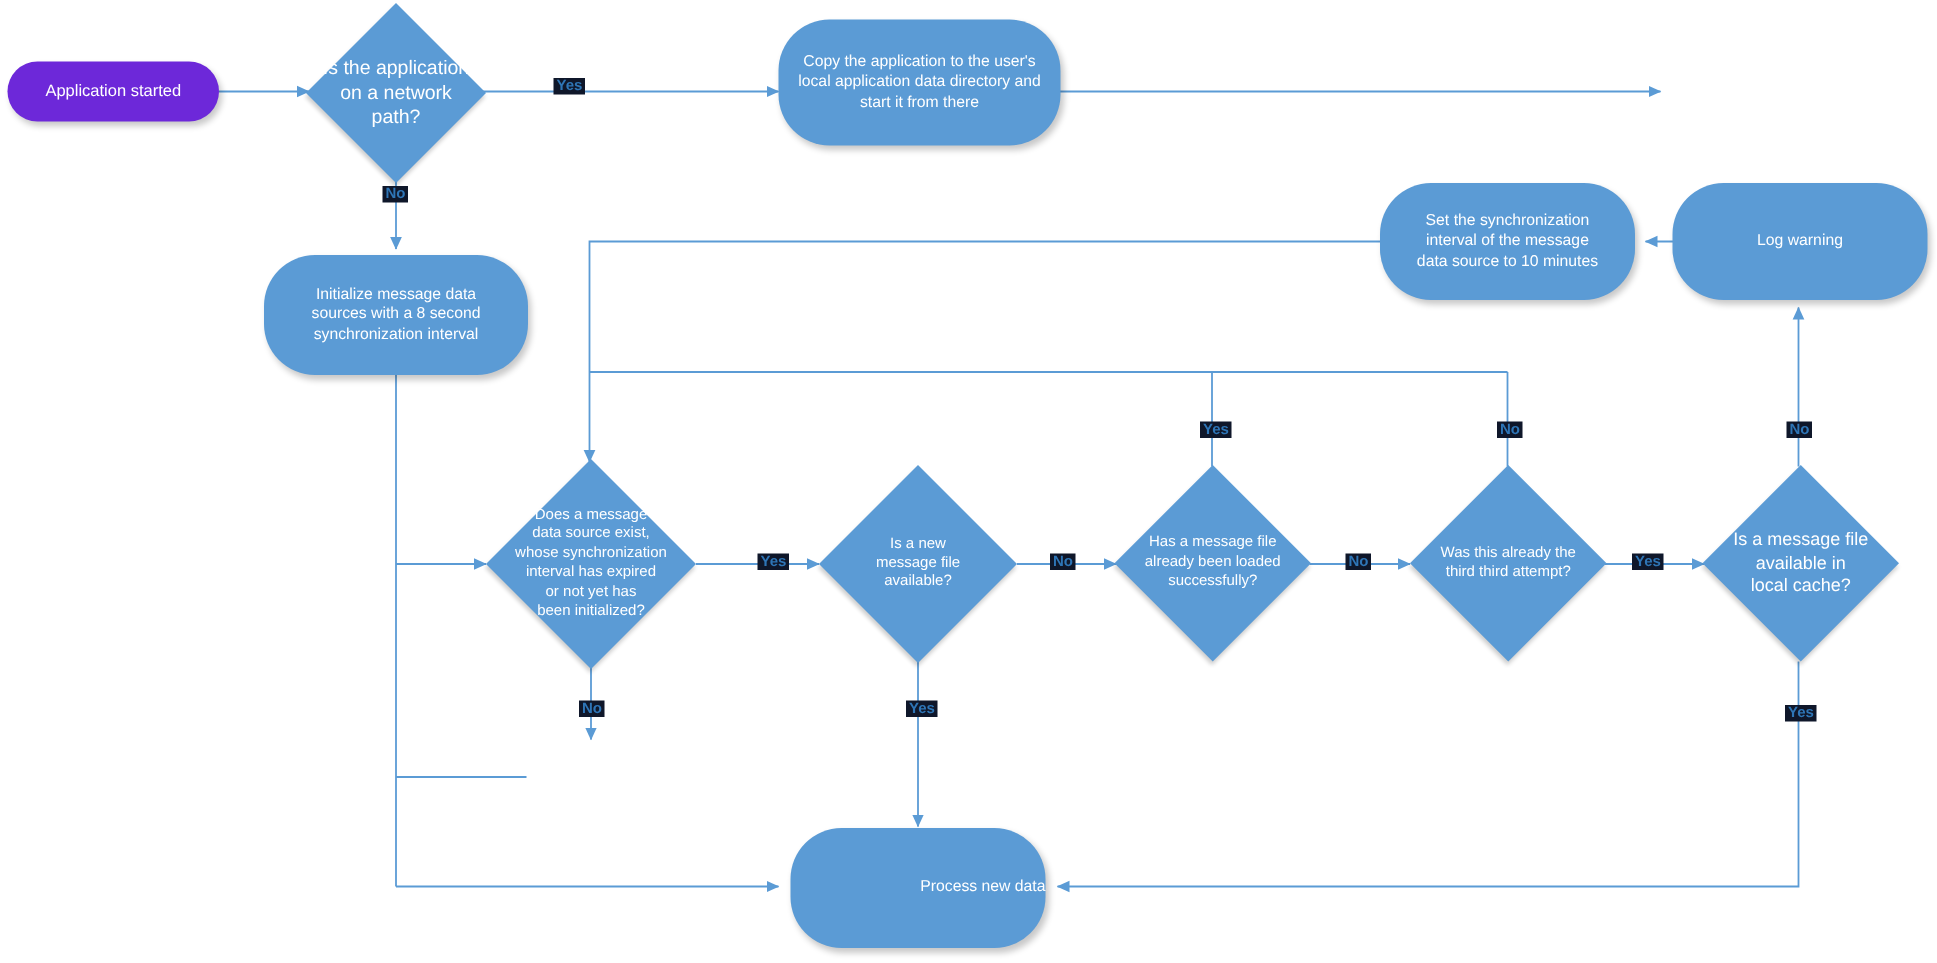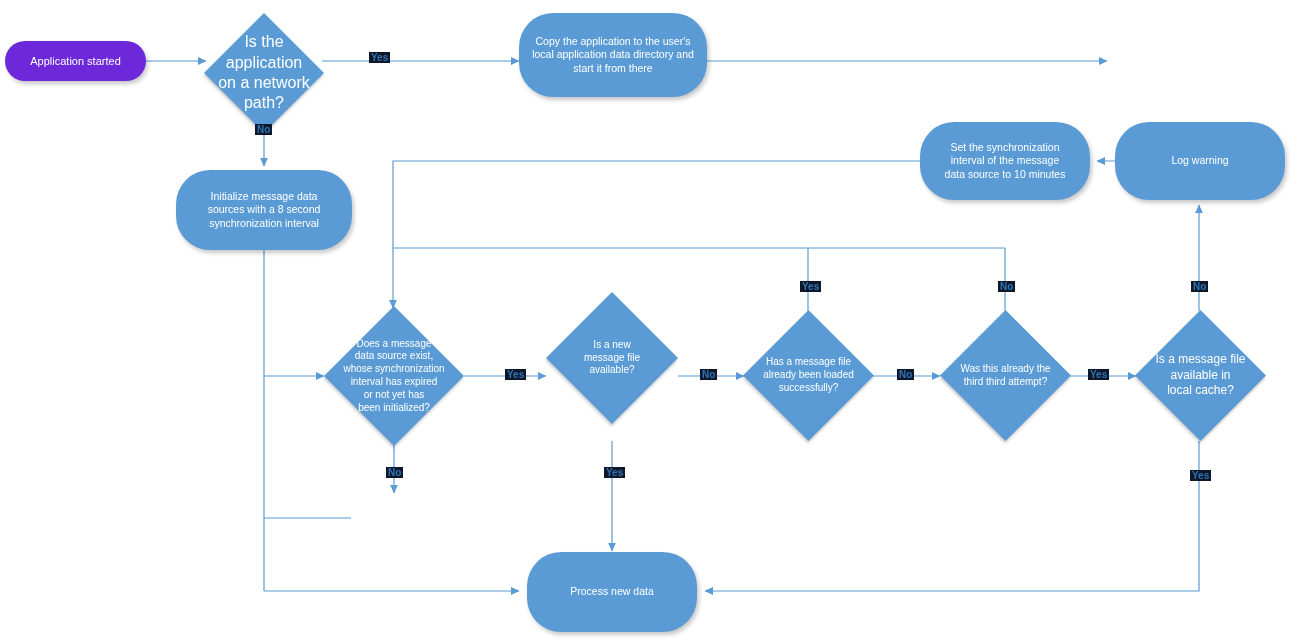--- a/index.html
+++ b/index.html
@@ -135,21 +135,21 @@
       <path d="M1146,161 L1097,161" marker-end="url(#arr)"></path>
 
       <path d="M1199,441 L1199,591 L705,591" marker-end="url(#arr)"></path>
     </g>
   </svg>
 
   <div class="node terminator start" style="left:5px; top:41px; width:141px; height:40px; font-size:11px;">
     <span>Application started</span>
   </div>
 
-  <div class="node decision" style="left:204px; top:13px; width:120px; height:120px; font-size:16px;">
+  <div class="node decision" style="left:204px; top:2px; width:120px; height:120px; font-size:13px;">
     <span class="dshape"></span>
     <span class="dtext">Is the application
 on a network path?</span>
   </div>
 
   <div class="node process" style="left:519px; top:13px; width:188px; height:84px; font-size:10.5px;">
     <span>Copy the application to the user's
 local application data directory and
 start it from there</span>
   </div>
@@ -174,21 +174,21 @@
   <div class="node decision" style="left:324px; top:306px; width:140px; height:140px; font-size:10px;">
     <span class="dshape"></span>
     <span class="dtext">Does a message
 data source exist,
 whose synchronization
 interval has expired
 or not yet has
 been initialized?</span>
   </div>
 
-  <div class="node decision" style="left:546px; top:292px; width:132px; height:132px; font-size:10px;">
+  <div class="node decision" style="left:546px; top:310px; width:132px; height:132px; font-size:10px;">
     <span class="dshape"></span>
     <span class="dtext">Is a new
 message  file
 available?</span>
   </div>
 
   <div class="node decision" style="left:940px; top:310px; width:131px; height:131px; font-size:10px;">
     <span class="dshape"></span>
     <span class="dtext">Was this already the
 third third attempt?</span>
@@ -202,21 +202,21 @@
   </div>
 
   <div class="node decision" style="left:1135px; top:310px; width:131px; height:131px; font-size:12px;">
     <span class="dshape"></span>
     <span class="dtext">Is a message file
 available in
 local cache?</span>
   </div>
 
 
-  <div class="node process" style="left:527px; top:552px; width:170px; height:80px; font-size:10.5px;">
+  <div class="node process" style="left:527px; top:552px; width:170px; height:80px; font-size:10.5px;justify-content:flex-end;">
     <span>Process new data</span>
   </div>
 
   <div class="edge-label" style="left:369px; top:52px;">Yes</div>
 
   <div class="edge-label" style="left:255px; top:124px;">No</div>
 
   <div class="edge-label" style="left:505px; top:369px;">Yes</div>
 
   <div class="edge-label" style="left:386px; top:467px;">No</div>

